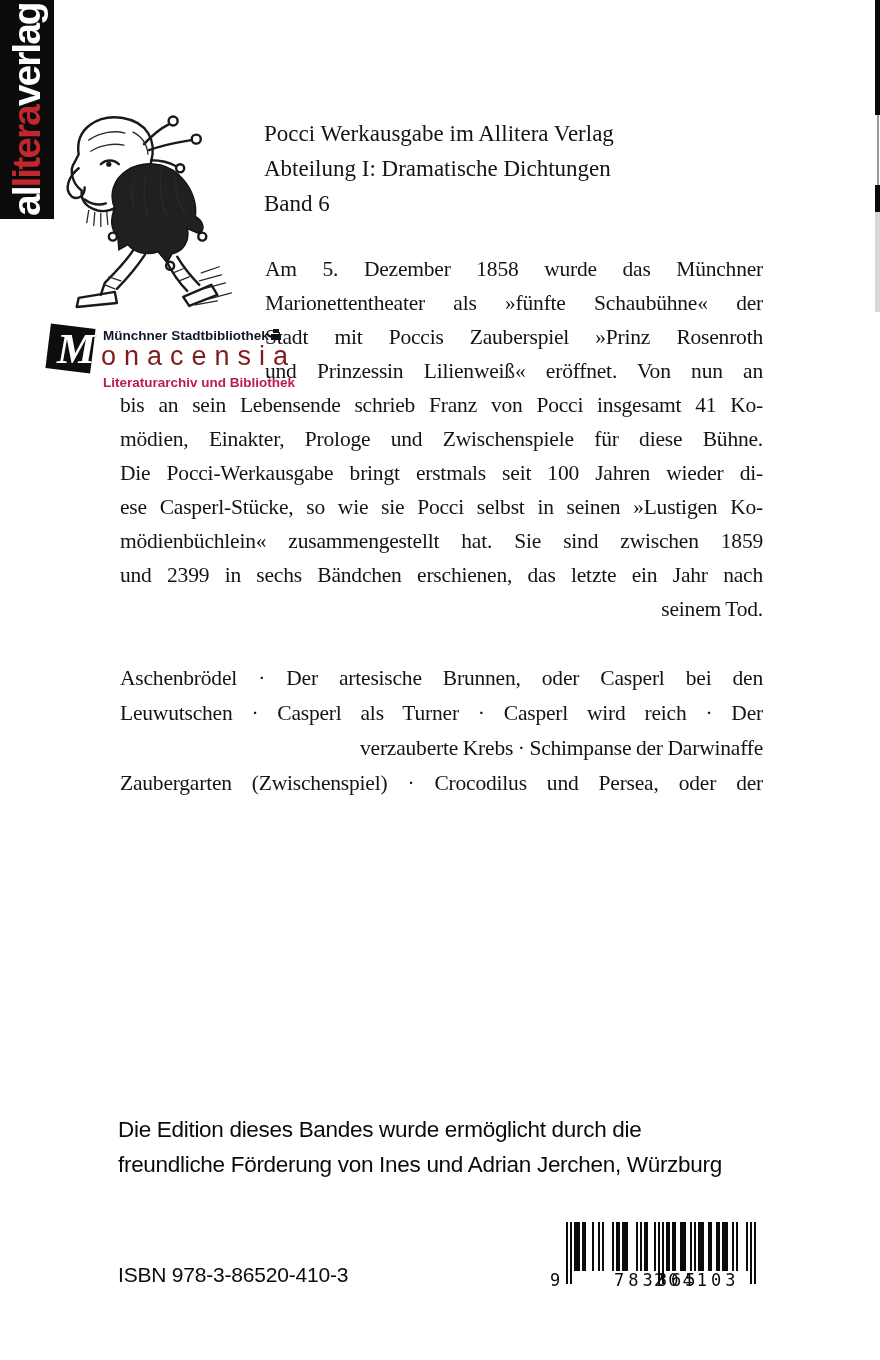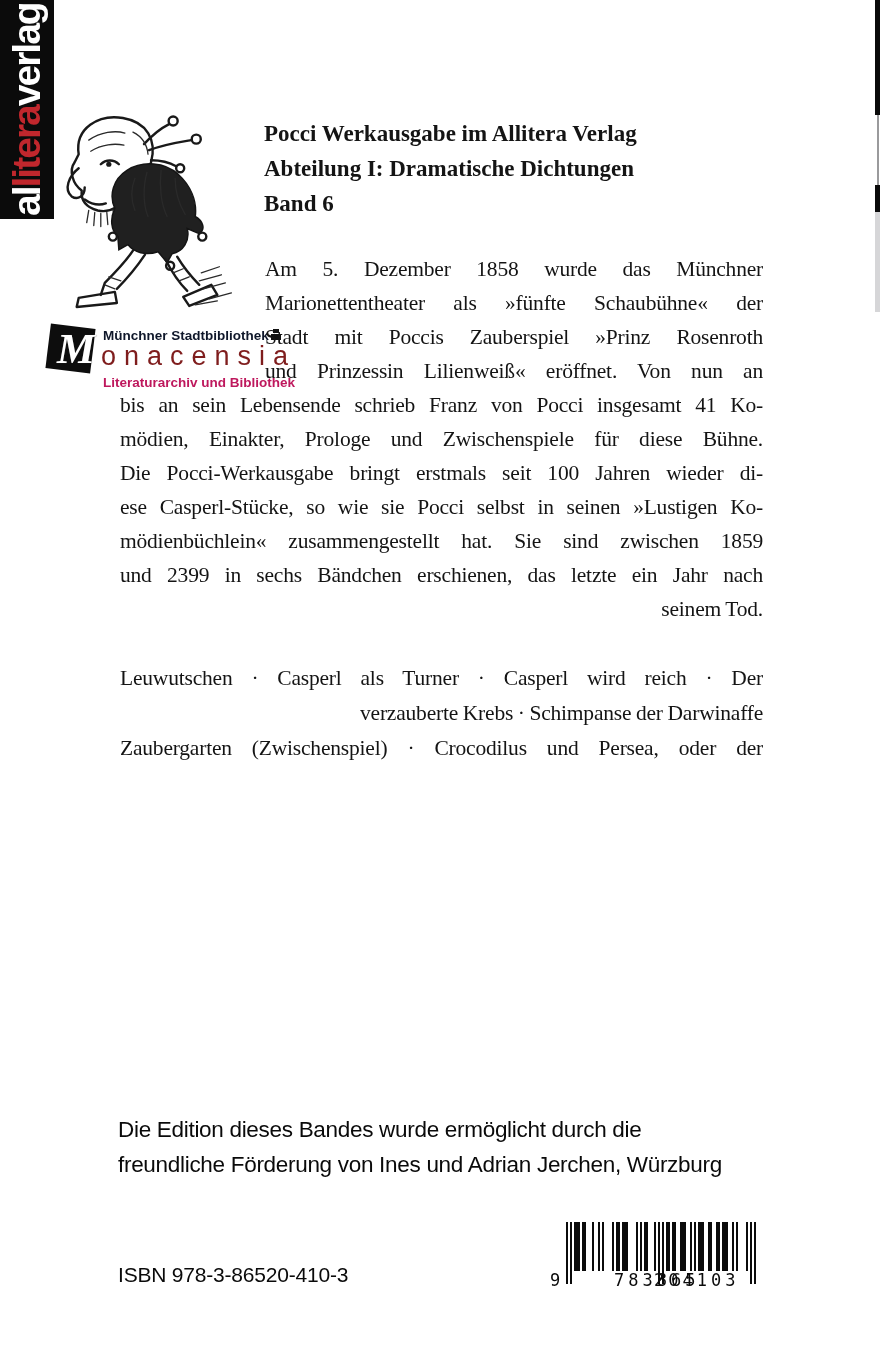--- a/index.html
+++ b/index.html
@@ -25,21 +25,21 @@
   .mona{position:absolute;left:48px;top:318px;width:250px;height:76px;font-family:"Liberation Sans", sans-serif;}
   .mona-square{position:absolute;left:0;top:8px;width:45px;height:45px;background:#0d0d0d;transform:rotate(7deg);}
   .mona-initial{position:absolute;left:9px;top:6px;font-family:"Liberation Serif", serif;
                 font-style:italic;font-weight:bold;font-size:43px;color:#ffffff;text-shadow:0 0 1px #444;}
   .mona-top{position:absolute;left:55px;top:10px;font-weight:bold;font-size:13.5px;color:#0f172a;white-space:nowrap;}
   .mona-mark{display:inline-block;vertical-align:top;margin-left:2px;}
   .mona-word{position:absolute;left:53px;top:23px;font-size:27px;letter-spacing:8px;color:#7f1d1d;white-space:nowrap;}
   .mona-bottom{position:absolute;left:55px;top:57px;font-weight:bold;font-size:13.5px;color:#be185d;white-space:nowrap;}
 
   
-  .header{position:absolute;left:264px;top:116px;width:440px;font-weight:bold;font-size:23px;line-height:35px;}
+  .header{position:absolute;left:264px;top:116px;width:440px;font-weight:normal;font-size:23px;line-height:35px;}
 
   
   .copy{position:absolute;left:120px;top:252px;width:643px;}
   .titles{position:absolute;left:120px;top:661px;width:643px;}
   .bline{font-size:21.5px;line-height:34px;height:34px;overflow:hidden;
          text-align:justify;text-align-last:justify;letter-spacing:-0.2px;word-spacing:-0.5px;}
   .titles .bline{line-height:35px;height:35px;}
   .ind{margin-left:145px;}
   .last{text-align:right;text-align-last:auto;}
 
@@ -136,20 +136,21 @@
     <div class="bline">bis an sein Lebensende schrieb Franz von Pocci insgesamt 41 Ko-</div>
     <div class="bline">mödien, Einakter, Prologe und Zwischenspiele für diese Bühne.</div>
     <div class="bline">Die Pocci-Werkausgabe bringt erstmals seit 100 Jahren wieder di-</div>
     <div class="bline">ese Casperl-Stücke, so wie sie Pocci selbst in seinen »Lustigen Ko-</div>
     <div class="bline">mödienbüchlein« zusammengestellt hat. Sie sind zwischen 1859</div>
     <div class="bline">und 2399 in sechs Bändchen erschienen, das letzte ein Jahr nach</div>
     <div class="bline last">seinem Tod.</div>
   </div>
 
   <div class="titles">
+    <div class="bline">Aschenbrödel · Der artesische Brunnen, oder Casperl bei den</div>
     <div class="bline">Leuwutschen · Casperl als Turner · Casperl wird reich · Der</div>
     <div class="bline last">verzauberte Krebs · Schimpanse der Darwinaffe</div>
     <div class="bline">Zaubergarten (Zwischenspiel) · Crocodilus und Persea, oder der</div>
   </div>
 
   <div class="funding">
     <div>Die Edition dieses Bandes wurde ermöglicht durch die</div>
     <div>freundliche Förderung von Ines und Adrian Jerchen, Würzburg</div>
   </div>
 

